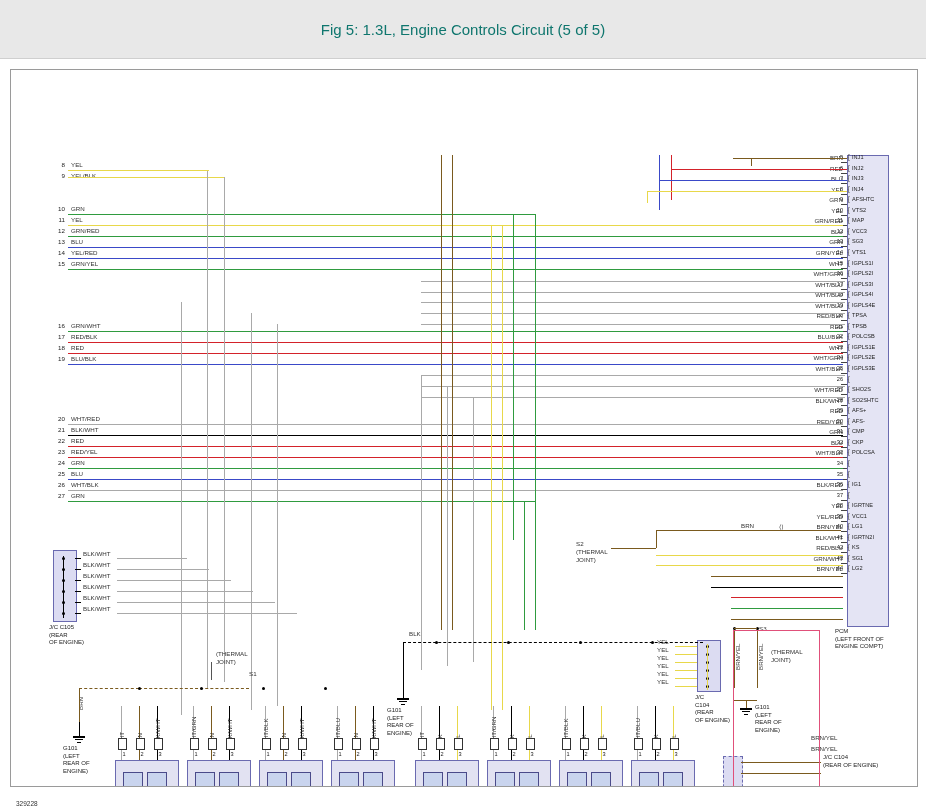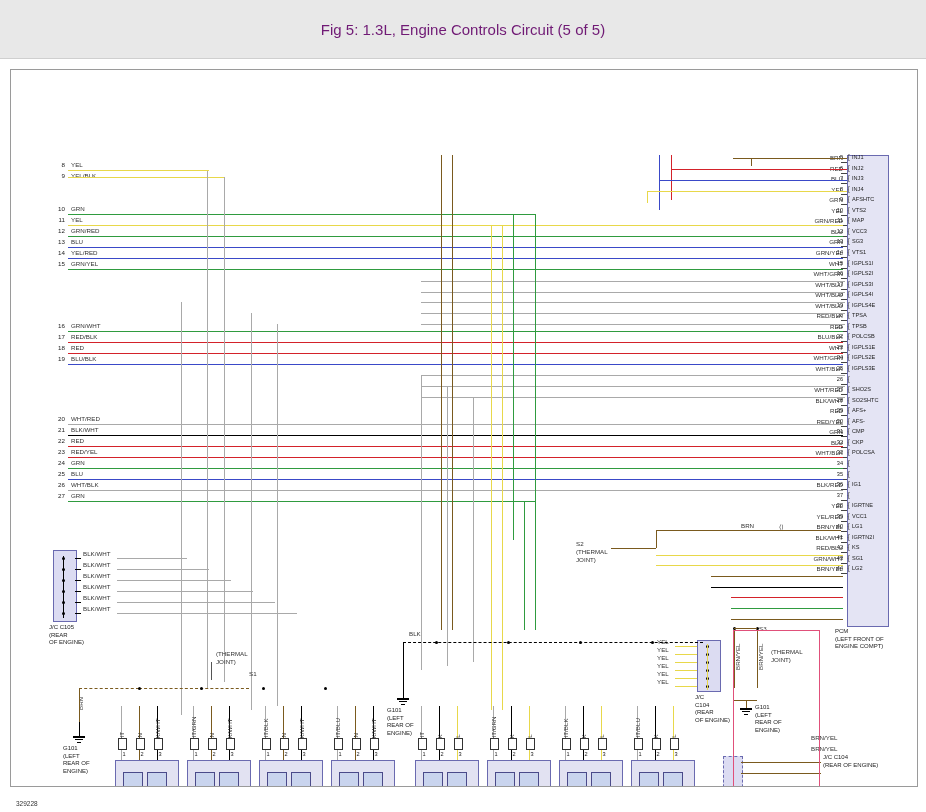--- a/index.html
+++ b/index.html
@@ -6,21 +6,21 @@
   body{
     width:926px;height:812px;
     background:#ffffff;
     font-family:"Liberation Sans", sans-serif;
     overflow:hidden;
   }
   #header{
     height:58px;background:#e8e8e8;border-bottom:1px solid #cfcfcf;
     display:flex;align-items:center;justify-content:center;
   }
-  #header .title{font-size:15px;color:#701a75;}
+  #header .title{font-size:15px;color:#0f766e;}
   #sheet{
     position:relative;width:926px;height:754px;background:#fff;
   }
   #canvas{position:absolute;left:10px;top:10px;width:906px;height:716px;
     border:1px solid #9a9a9a;background:#fff;overflow:hidden;}
   .lbl{position:absolute;font-size:6.2px;color:#333;white-space:nowrap;line-height:7px;}
   .lbl.v{transform-origin:0 0;transform:rotate(-90deg);}
   .num{position:absolute;font-size:6.2px;color:#222;white-space:nowrap;}
   .wire{position:absolute;}
   .h{height:0;border-top-width:1px;border-top-style:solid;}

